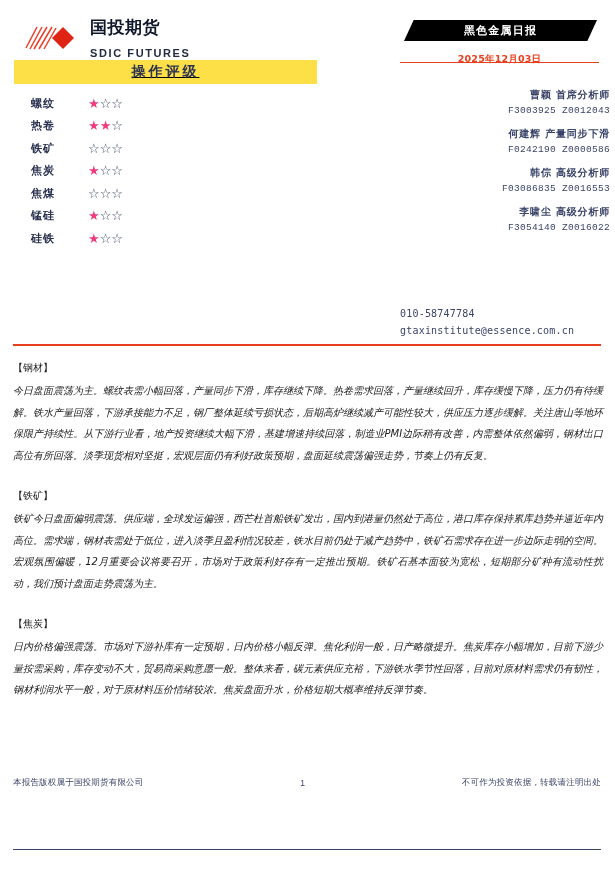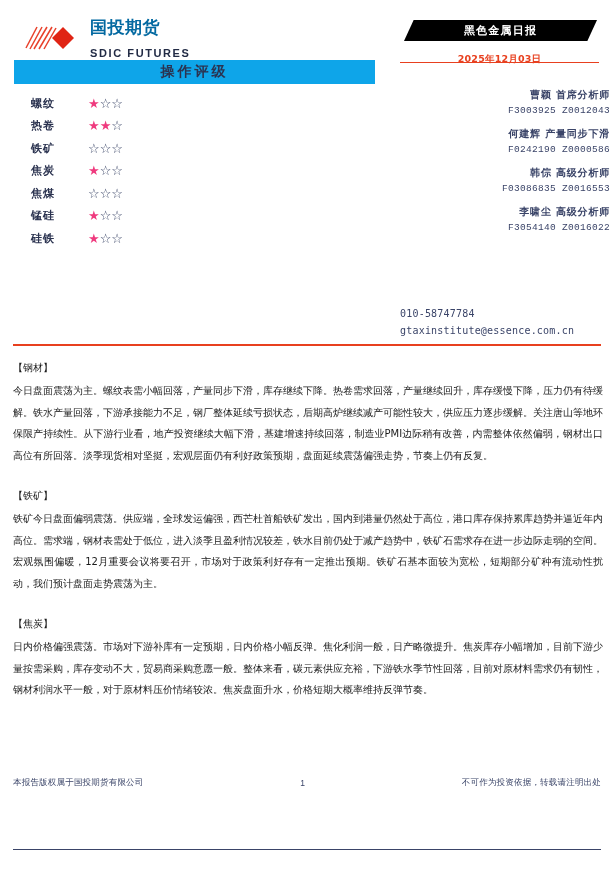--- a/index.html
+++ b/index.html
@@ -14,21 +14,21 @@
   
   .header { position:absolute; left:0; top:0; width:615px; height:345px; }
 
   .logo-block { position:absolute; left:24px; top:18px; display:flex; align-items:center; }
   .logo-mark { position:relative; width:60px; height:26px; margin-right:6px; }
   .logo-hatch { position:absolute; left:0; top:1px; width:34px; height:24px; }
   .logo-diamond { position:absolute; left:27px; top:1px; width:24px; height:24px; }
   .logo-text { display:flex; flex-direction:column; justify-content:center; }
   .logo-cn {
     font-family:"DejaVu Sans","Liberation Sans",sans-serif;
-    font-size:17px; font-weight:bold; color:#0369a1;
+    font-size:17px; font-weight:bold; color:#0f172a;
     letter-spacing:0.5px; line-height:19px;
   }
   .logo-en {
     font-size:11px; font-weight:bold; color:#222b45;
     letter-spacing:1.6px; line-height:9px; margin-top:12px;
   }
 
   
   .banner-wrap { position:absolute; left:404px; top:20px; width:193px; height:21px; }
   .banner {
@@ -44,22 +44,22 @@
   }
   .date-line { position:absolute; left:400px; top:48px; width:199px; text-align:center; }
   .date-text {
     font-family:"DejaVu Sans","Liberation Sans",sans-serif;
     font-size:9.5px; font-weight:bold; color:#e8401f; letter-spacing:0.2px;
   }
   .date-rule { position:absolute; left:400px; top:62px; width:199px; height:1.4px; background:#e8401f; }
 
   
   .rating-title {
-    position:absolute; left:14px; top:60px; width:361px; height:24px;
-    background:#0ea5e9; display:flex; align-items:center; justify-content:center;
+    position:absolute; left:14px; top:60px; width:303px; height:24px;
+    background:#fde047; display:flex; align-items:center; justify-content:center;text-decoration:underline;
   }
   .rating-title span {
     font-family:"DejaVu Serif","Liberation Serif",serif;
     font-size:14px; font-weight:bold; color:#2b3350; letter-spacing:3px;
   }
   .rating-list { position:absolute; left:14px; top:92px; width:303px; }
   .rating-row { display:flex; align-items:center; height:22.5px; }
   .rating-name {
     width:74px; padding-left:17px;
     font-family:"DejaVu Sans","Liberation Sans",sans-serif;
@@ -92,21 +92,21 @@
   
   .body { position:absolute; left:13px; top:358px; width:590px; }
   .sec { margin-bottom:20px; }
   .sec-title {
     font-family:"DejaVu Sans","Liberation Sans",sans-serif;
     font-size:10px; color:#1a1a1a; line-height:20px; margin-bottom:2px;
   }
   .sec-body {
     font-family:"DejaVu Sans","Liberation Sans",sans-serif;
     font-size:10px; color:#1a1a1a; line-height:21.5px;
-    text-align:justify; text-justify:inter-ideograph;
+    text-align:justify; text-justify:inter-ideograph;font-style:italic;
   }
 
   
   .foot-rule { position:absolute; left:13px; top:849px; width:588px; height:1px; background:#3a4468; }
   .footer {
     position:absolute; left:13px; top:777px; width:588px;
     display:flex; align-items:center; justify-content:space-between;
   }
   .foot-txt {
     font-family:"DejaVu Sans","Liberation Sans",sans-serif;

